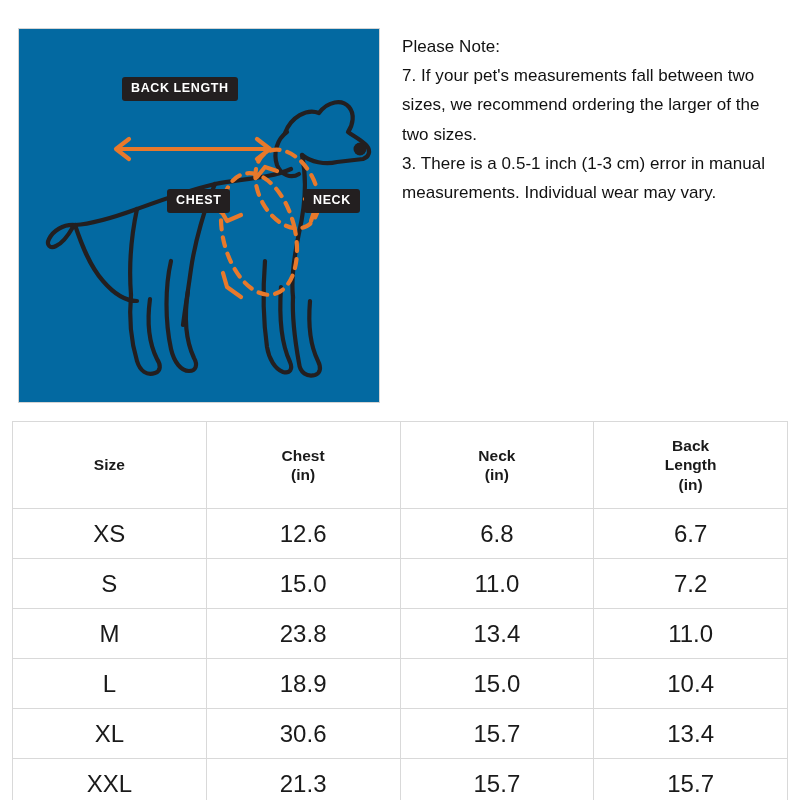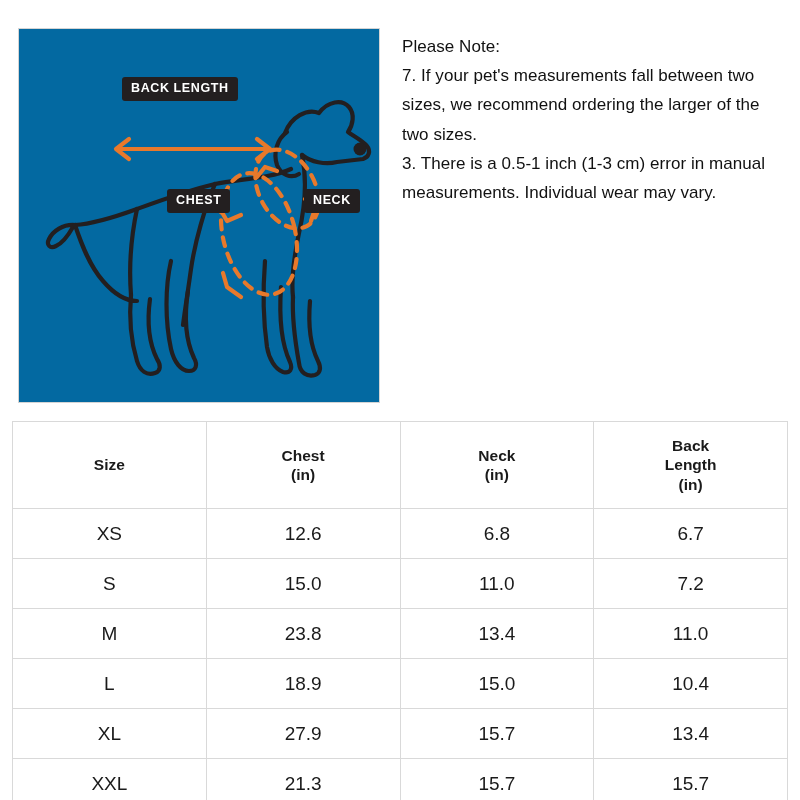--- a/index.html
+++ b/index.html
@@ -90,21 +90,21 @@
     color: #1a1a1a;
   }
   thead th {
     font-size: 15.5px;
     font-weight: bold;
     line-height: 1.25;
     height: 78px;
     padding: 4px 2px;
   }
   tbody td {
-    font-size: 19px;
+    font-size: 24px;
     font-weight: normal;
     height: 49px;
     padding: 0;
   }
   col.c-size { width: 25%; }
   col.c-chest { width: 25%; }
   col.c-neck { width: 25%; }
   col.c-back { width: 25%; }
 </style>
 </head>
@@ -228,21 +228,21 @@
           <td>11.0</td>
         </tr>
         <tr>
           <td>L</td>
           <td>18.9</td>
           <td>15.0</td>
           <td>10.4</td>
         </tr>
         <tr>
           <td>XL</td>
-          <td>27.9</td>
+          <td>30.6</td>
           <td>15.7</td>
           <td>13.4</td>
         </tr>
         <tr>
           <td>XXL</td>
           <td>21.3</td>
           <td>15.7</td>
           <td>15.7</td>
         </tr>
       </tbody>

